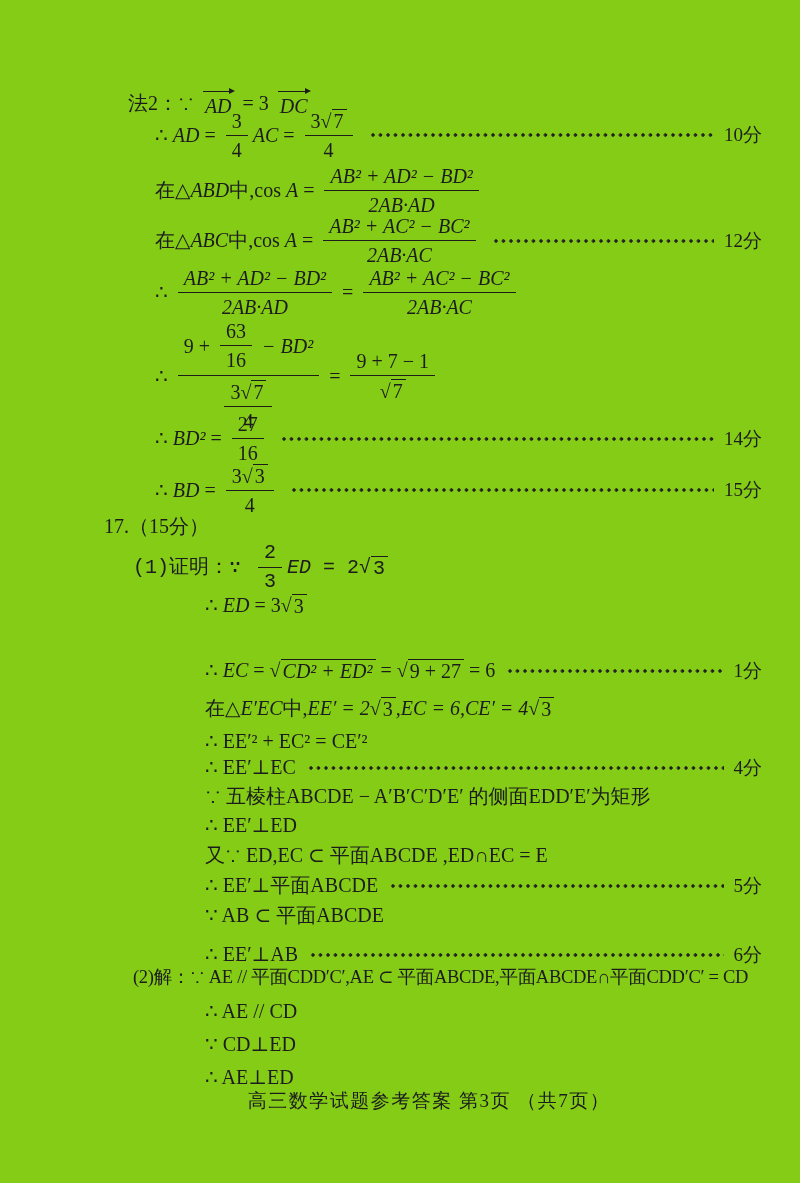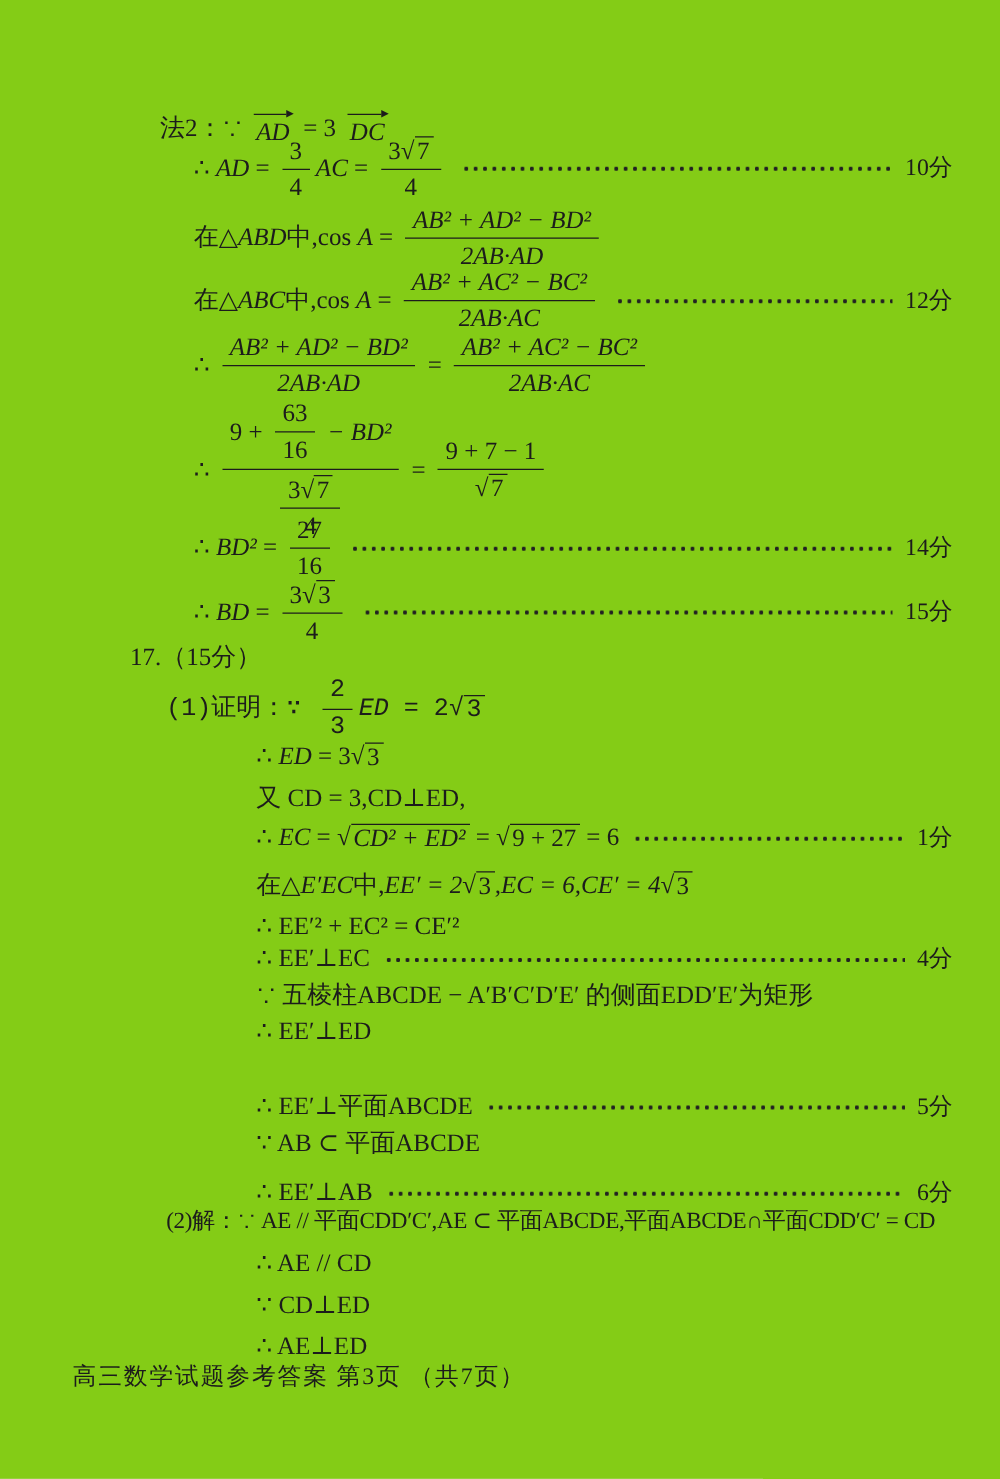--- a/index.html
+++ b/index.html
@@ -72,21 +72,21 @@
     height:8px;
     margin:0 10px 0 12px;
     background-image:radial-gradient(circle at 3px 4px,#222 1.5px,transparent 1.9px);
     background-size:7.5px 8px;
     background-repeat:repeat-x;
     background-position:0 center;
   }
   .score{font-size:19px;white-space:nowrap;}
   .footer{
     position:absolute;top:1088px;left:0;width:100%;
-    text-align:left;
+    text-align:center;
     padding-left:58px;box-sizing:border-box;
     font-size:19px;
     letter-spacing:1.5px;
   }
   .tight{font-size:18.5px;letter-spacing:-0.3px;}
 </style>
 </head>
 <body>
 
 <div class="page">
@@ -219,23 +219,20 @@
     <span class="rad">3</span>
   </div>
 
   <div class="line" style="top:593px;left:205px;">
     <span>∴ </span>
     <span class="mi">ED</span>
     <span> = 3√</span>
     <span class="rad">3</span>
   </div>
 
-  <div class="line" style="top:627px;left:205px;">
-    <span>又 CD = 3,CD⊥ED,</span>
-  </div>
 
   <div class="line" style="top:658px;left:205px;right:38px;">
     <span>∴ </span>
     <span class="mi">EC</span>
     <span> = √</span>
     <span class="rad mi">CD² + ED²</span>
     <span> = √</span>
     <span class="rad">9 + 27</span>
     <span> = 6</span>
     <span class="leader"></span>
@@ -263,20 +260,23 @@
   </div>
 
   <div class="line" style="top:784px;left:205px;">
     <span>∵ 五棱柱ABCDE − A′B′C′D′E′ 的侧面EDD′E′为矩形</span>
   </div>
 
   <div class="line" style="top:813px;left:205px;">
     <span>∴ EE′⊥ED</span>
   </div>
 
+  <div class="line" style="top:843px;left:205px;">
+    <span>又∵ ED,EC ⊂ 平面ABCDE ,ED∩EC = E</span>
+  </div>
 
   <div class="line" style="top:873px;left:205px;right:38px;">
     <span>∴ EE′⊥平面ABCDE</span>
     <span class="leader"></span>
     <span class="score">5分</span>
   </div>
 
   <div class="line" style="top:903px;left:205px;">
     <span>∵ AB ⊂ 平面ABCDE</span>
   </div>

